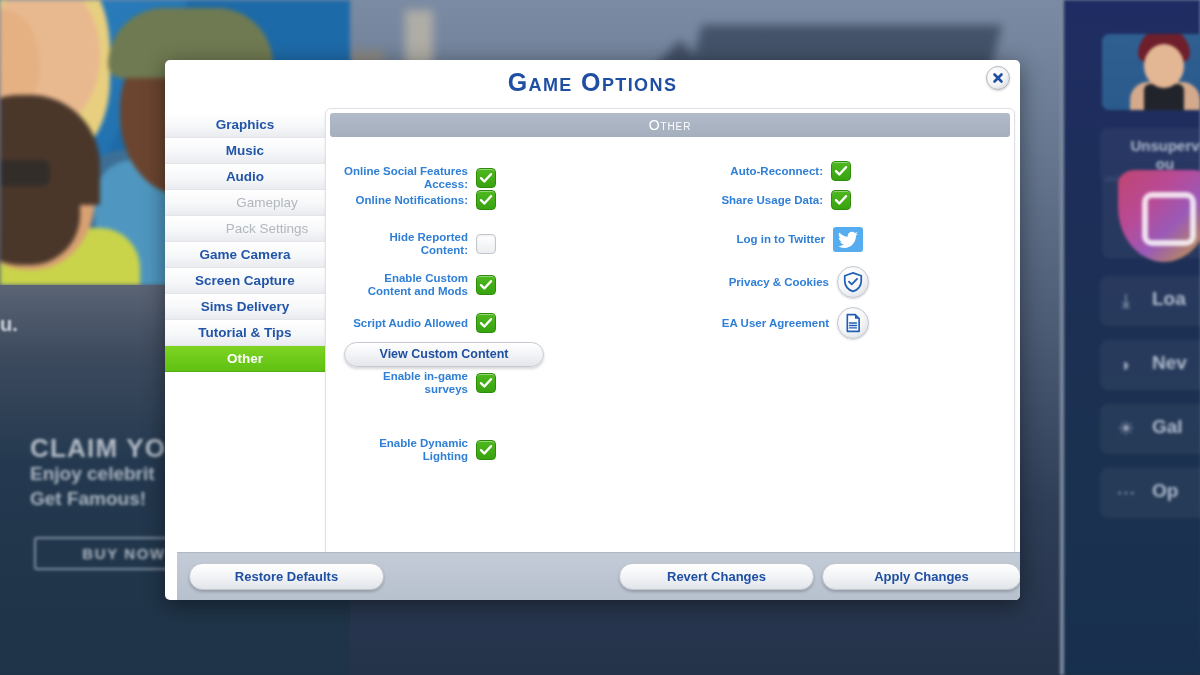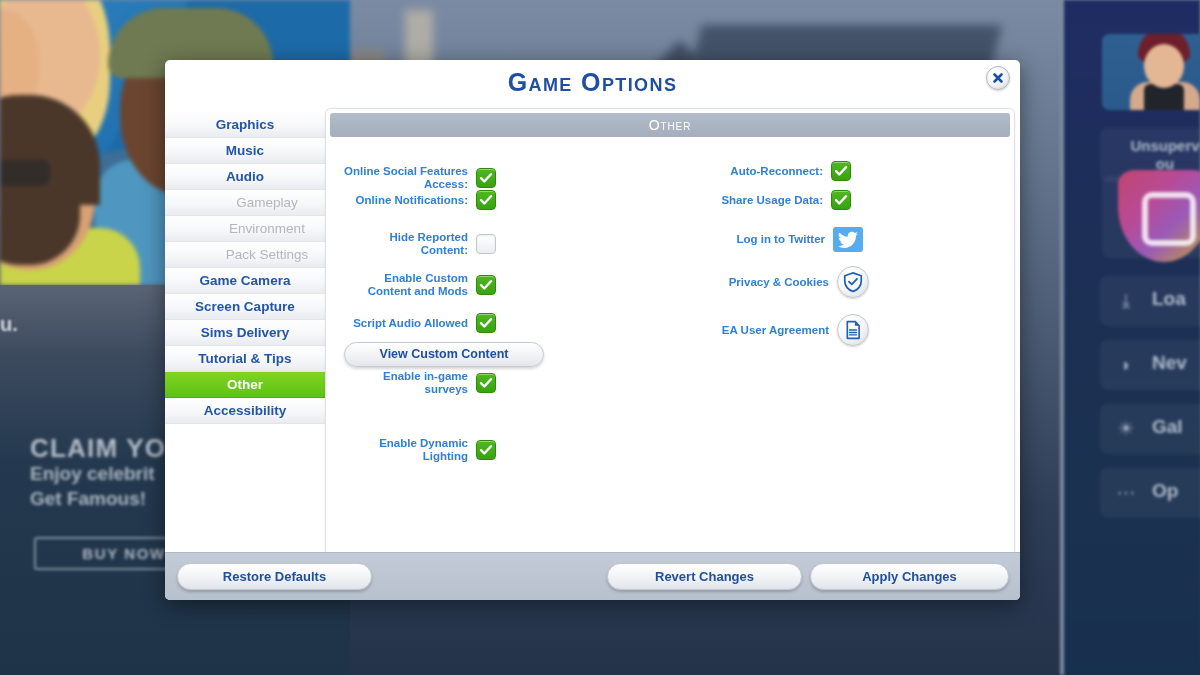--- a/index.html
+++ b/index.html
@@ -415,21 +415,21 @@
     background: #55acee;
     border-radius: 3px;
     position: relative;
     cursor: pointer;
   }
   .tw-btn svg { position: absolute; left: 50%; top: 50%; transform: translate(-50%,-50%); }
 
   
   .dlg-footer {
     position: absolute;
-    left: 0; bottom: 0;
+    left: 12px; bottom: 0;
     width: 855px; height: 48px;
     background: linear-gradient(180deg, #c3cbd7 0%, #b7c0cd 100%);
     border-top: 1px solid #aeb7c4;
   }
   .foot-btn {
     position: absolute;
     top: 10px;
     height: 27px;
     border-radius: 14px;
     background: linear-gradient(180deg, #ffffff 0%, #f4f5f7 45%, #e1e5ea 100%);
@@ -523,28 +523,26 @@
       <svg width="14" height="14" viewBox="0 0 14 14">
         <path d="M3.5 3.5 L10.5 10.5 M10.5 3.5 L3.5 10.5" stroke="#1f4fa3" stroke-width="2.6" stroke-linecap="round"></path>
       </svg>
     </div>
 
     <div class="dlg-sidebar">
       <div class="side-item">Graphics</div>
       <div class="side-item">Music</div>
       <div class="side-item">Audio</div>
       <div class="side-item disabled">Gameplay</div>
-      <div class="side-item disabled">Environment</div>
       <div class="side-item disabled">Pack Settings</div>
       <div class="side-item">Game Camera</div>
       <div class="side-item">Screen Capture</div>
       <div class="side-item">Sims Delivery</div>
       <div class="side-item">Tutorial &amp; Tips</div>
       <div class="side-item active">Other</div>
-      <div class="side-item">Accessibility</div>
     </div>
 
     <div class="dlg-content">
 
       <div class="section-bar">Other</div>
 
       <div class="col col-left">
 
         <div class="opt-row" style="top:16px; right:180px;">
           <span class="opt-label">Online Social Features
@@ -645,21 +643,21 @@
         <div class="opt-row" style="top:117px; right:142px;">
           <span class="opt-label">Privacy &amp; Cookies</span>
           <span class="round-ico">
             <svg width="22" height="22" viewBox="0 0 24 24">
               <path d="M12 2 L21 5.2 V11 c0 5.4-3.8 9.9-9 11.2C6.8 20.9 3 16.4 3 11 V5.2 Z" fill="none" stroke="#1f5fb5" stroke-width="1.9"></path>
               <path d="M7.6 11.6 L10.6 14.6 L16.4 8.6" fill="none" stroke="#1f5fb5" stroke-width="2" stroke-linecap="round" stroke-linejoin="round"></path>
             </svg>
           </span>
         </div>
 
-        <div class="opt-row" style="top:165px; right:142px;">
+        <div class="opt-row" style="top:158px; right:142px;">
           <span class="opt-label">EA User Agreement</span>
           <span class="round-ico">
             <svg width="21" height="21" viewBox="0 0 24 24">
               <path d="M5.5 2.5 h9 L19 7 v14.5 H5.5 Z" fill="#fff" stroke="#1f5fb5" stroke-width="1.9" stroke-linejoin="round"></path>
               <path d="M14.2 2.6 v4.6 H19" fill="#1f5fb5"></path>
               <path d="M8 12 H16 M8 14.8 H16 M8 17.6 H16" stroke="#1f5fb5" stroke-width="1.6" stroke-linecap="round"></path>
             </svg>
           </span>
         </div>
       </div>

